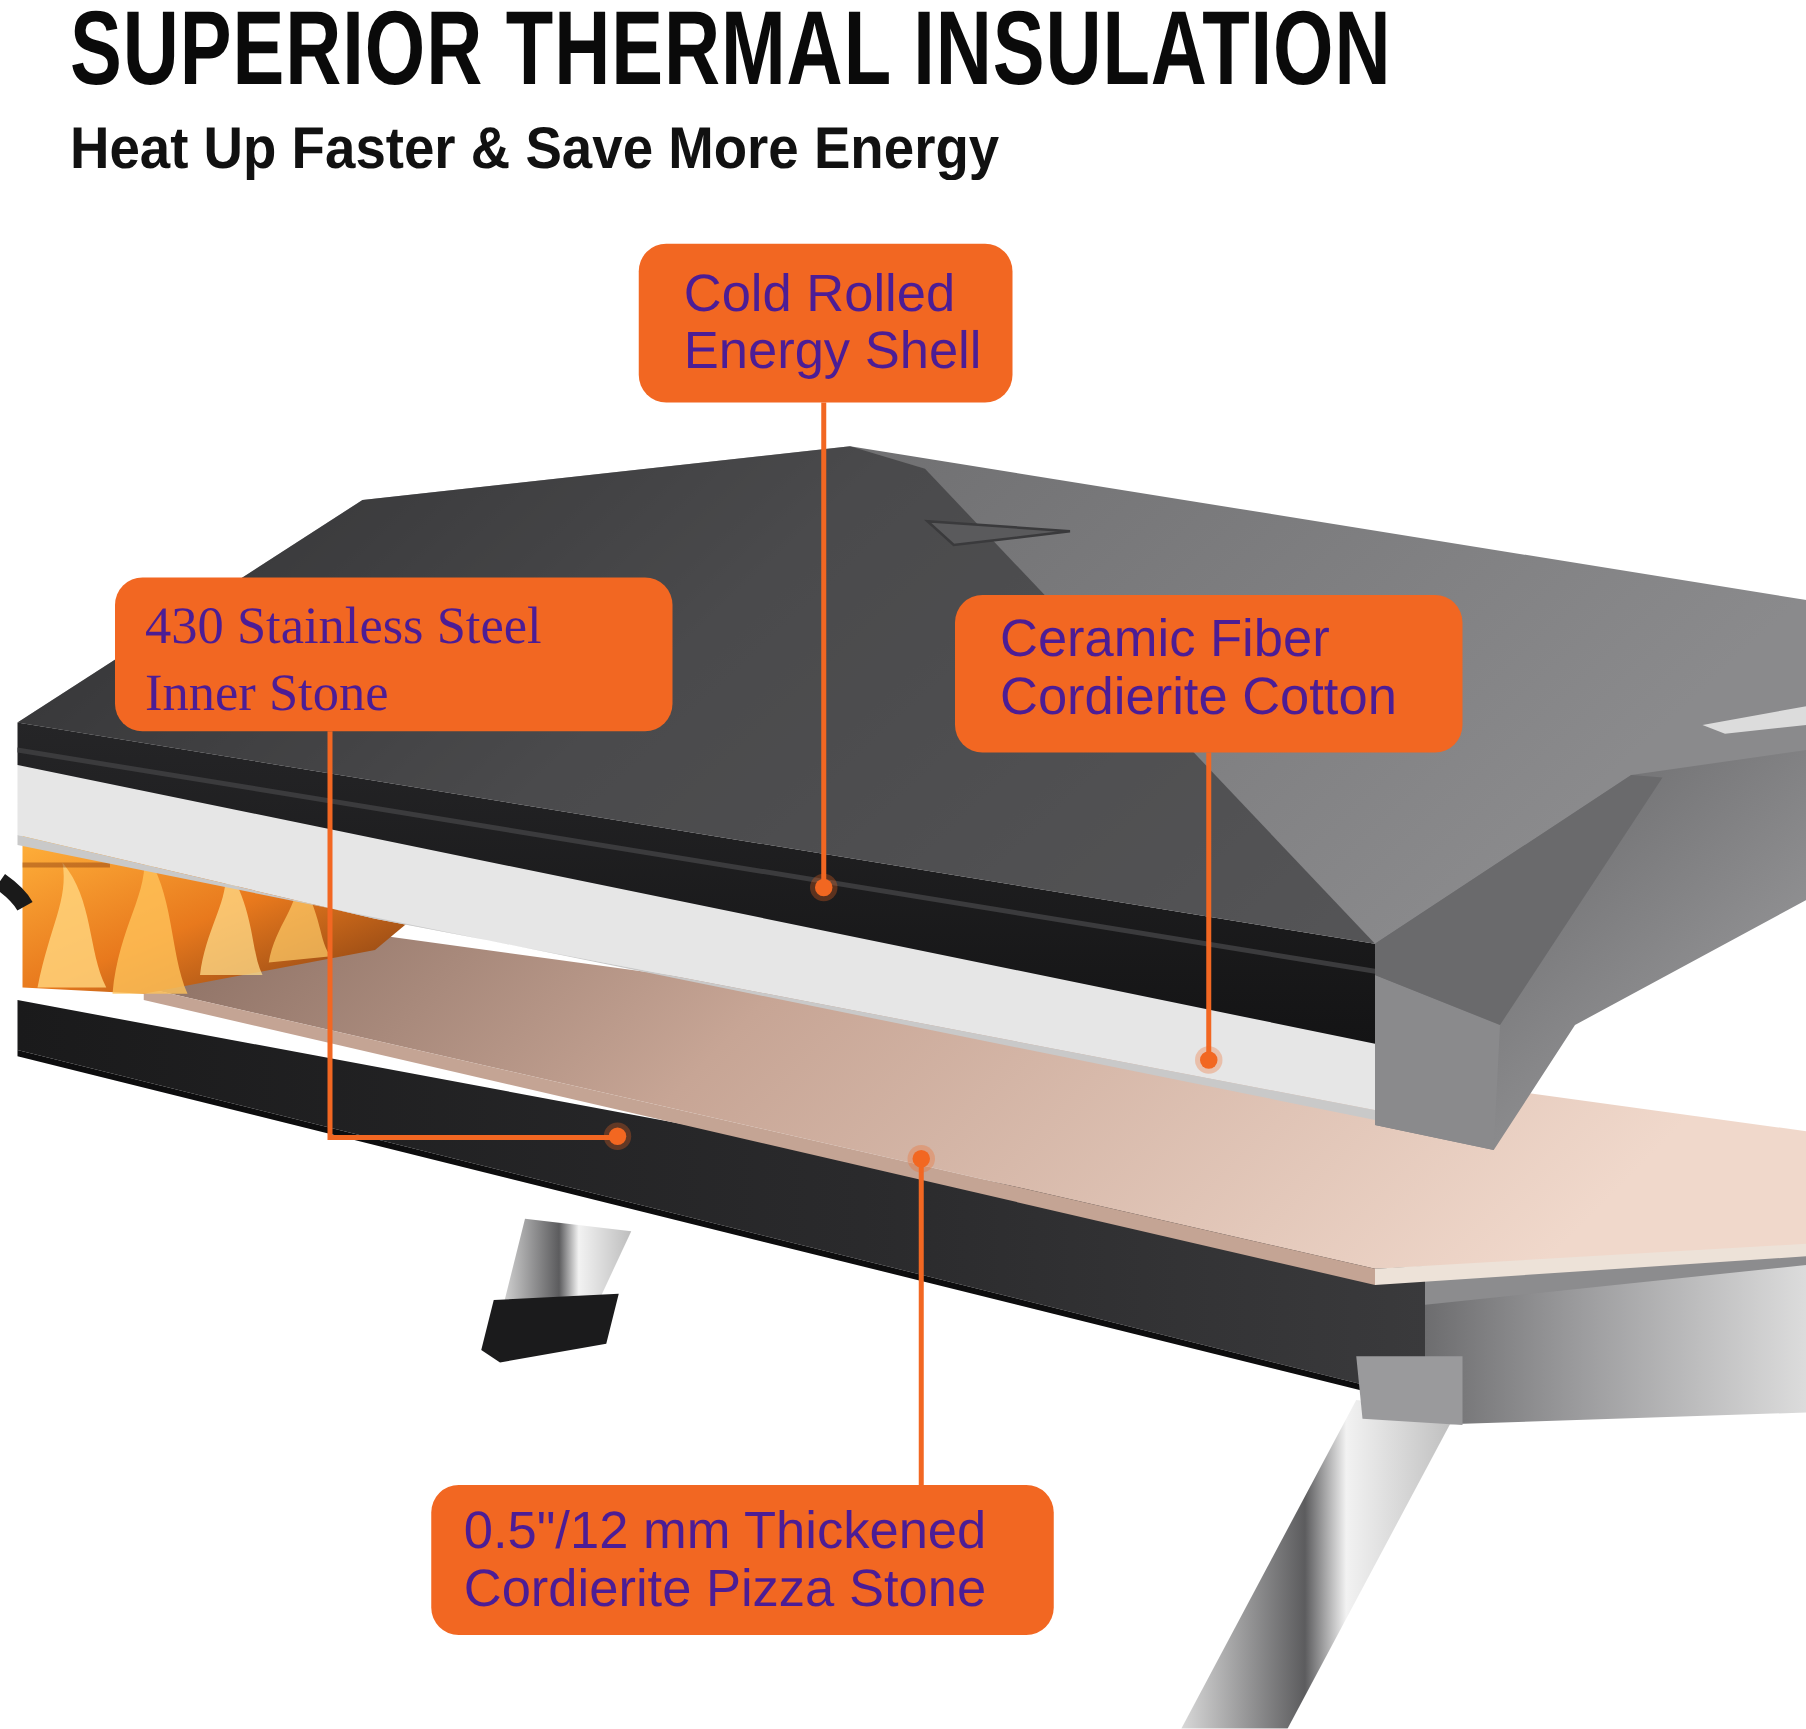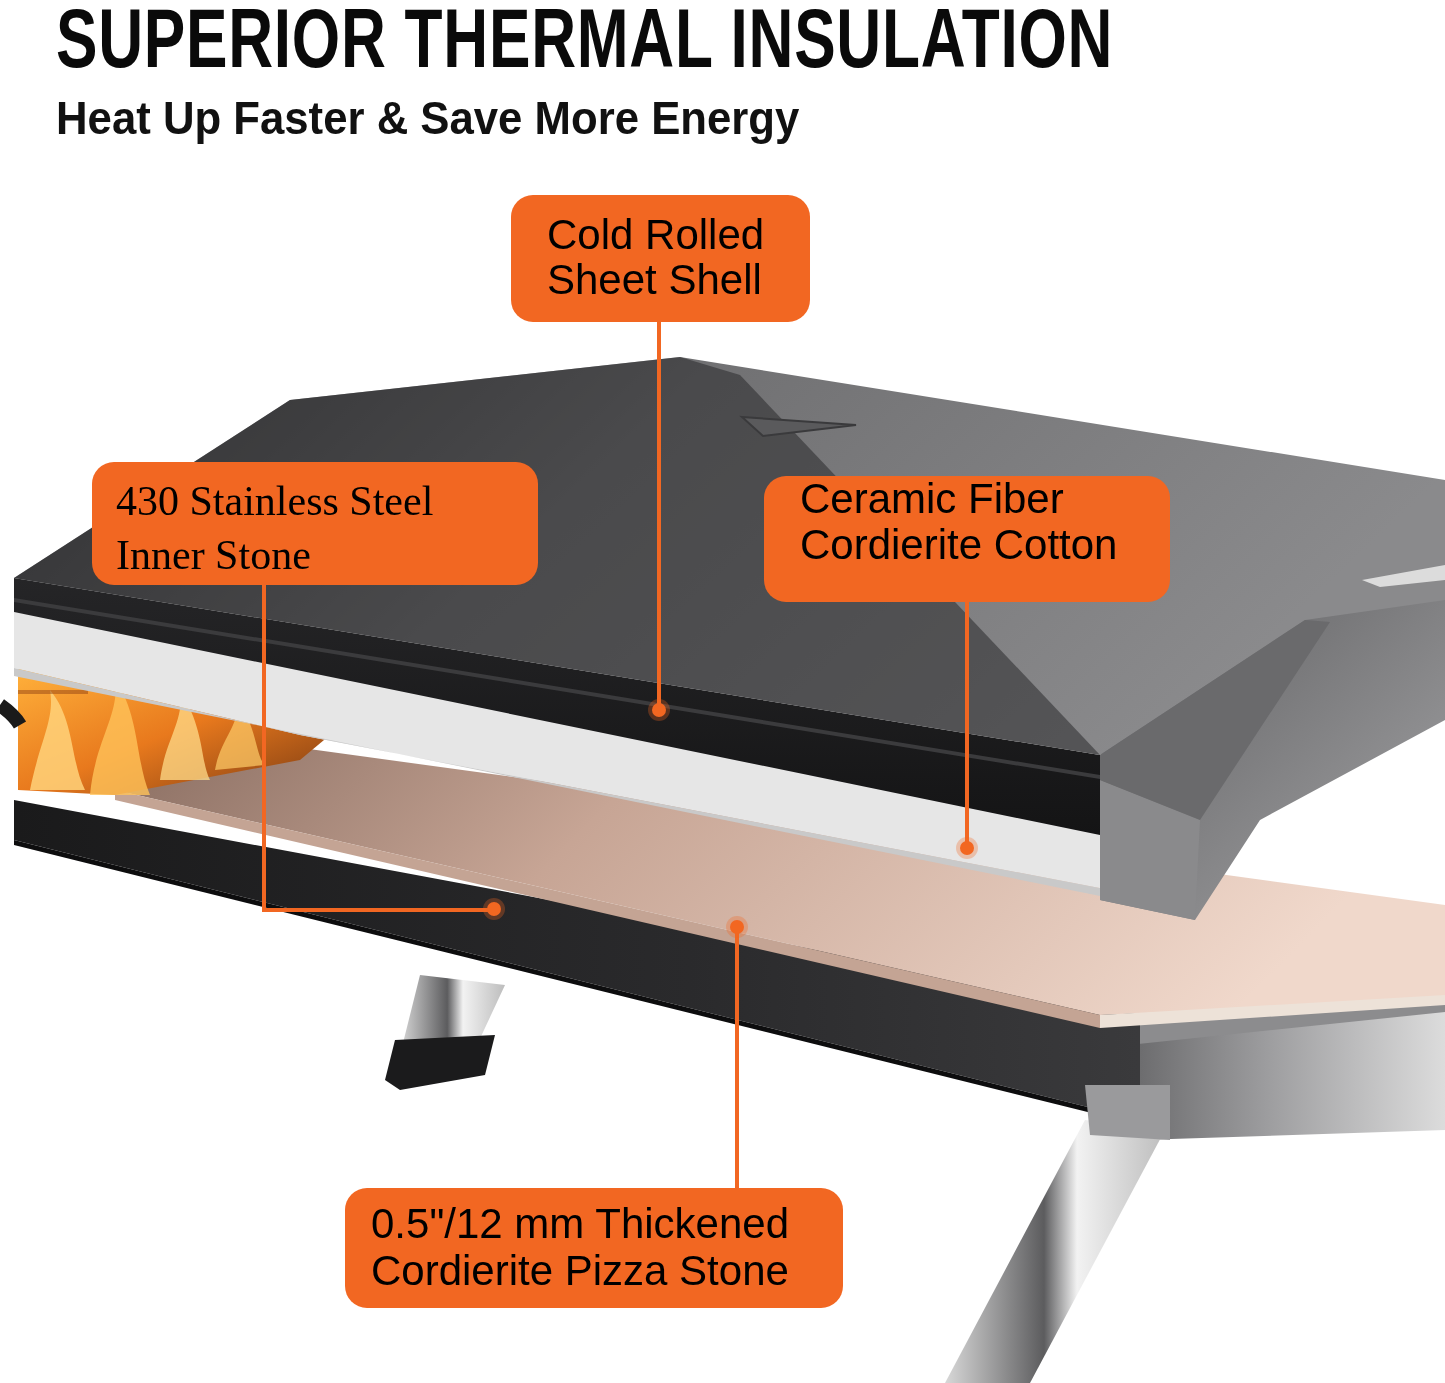--- a/index.html
+++ b/index.html
@@ -12,29 +12,29 @@
     white-space: nowrap;
   }
   .subtitle {
     position: absolute; left: 56px; top: 92px; margin: 0;
     font-family: "Liberation Sans", sans-serif; font-weight: 700;
     font-size: 47px; line-height: 52px; color: #111111;
     transform: scaleX(0.93); transform-origin: left top; white-space: nowrap;
   }
   .scene { position: absolute; left: 0; top: 0; width: 1445px; height: 1383px; }
   .callout {
-    position: absolute; background: #f26722; color: #000000;
+    position: absolute; background: #f26722; color: #4c1d95;
     border-radius: 22px; box-sizing: border-box;
     font-family: "Liberation Sans", sans-serif; font-weight: 400;
     white-space: nowrap;
   }
   .callout span { display: block; }
   .c-shell { left: 511px; top: 195px; width: 299px; height: 127px; padding: 17px 0 0 36px; font-size: 42px; line-height: 45px; }
   .c-frame { left: 92px; top: 462px; width: 446px; height: 123px; padding: 12px 0 0 24px; font-size: 42px; line-height: 54px; font-family: Liberation Serif, serif; }
-  .c-cotton { left: 764px; top: 476px; width: 406px; height: 126px; padding: 0 0 0 36px; font-size: 42px; line-height: 46px; }
+  .c-cotton { left: 764px; top: 476px; width: 406px; height: 126px; padding: 12px 0 0 36px; font-size: 42px; line-height: 46px; }
   .c-stone { left: 345px; top: 1188px; width: 498px; height: 120px; padding: 12px 0 0 26px; font-size: 42px; line-height: 47px; }
 </style>
 </head>
 <body>
 
 <h1 class="title">SUPERIOR THERMAL INSULATION</h1>
 <h2 class="subtitle">Heat Up Faster &amp; Save More Energy</h2>
 
 <svg class="scene" viewBox="0 0 1445 1383" xmlns="http://www.w3.org/2000/svg">
   <defs>
@@ -136,21 +136,21 @@
     <circle cx="737" cy="927" r="7"></circle>
     <circle cx="659" cy="710" r="11" opacity="0.3"></circle>
     <circle cx="494" cy="909" r="11" opacity="0.3"></circle>
     <circle cx="967" cy="848" r="11" opacity="0.3"></circle>
     <circle cx="737" cy="927" r="11" opacity="0.3"></circle>
   </g>
 </svg>
 
 <div class="callout c-shell">
   <span>Cold Rolled</span>
-  <span>Sheet Shell</span>
+  <span>Energy Shell</span>
 </div>
 
 <div class="callout c-frame">
   <span>430 Stainless Steel</span>
   <span>Inner Stone</span>
 </div>
 
 <div class="callout c-cotton">
   <span>Ceramic Fiber</span>
   <span>Cordierite Cotton</span>

